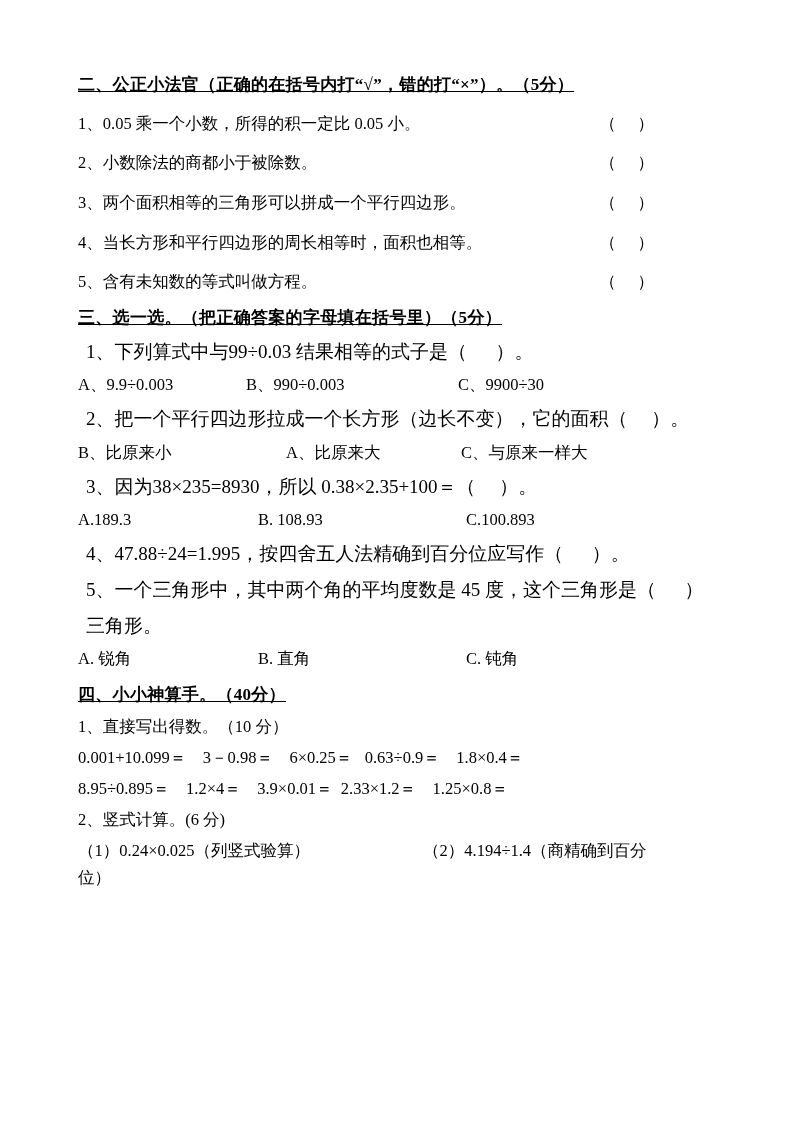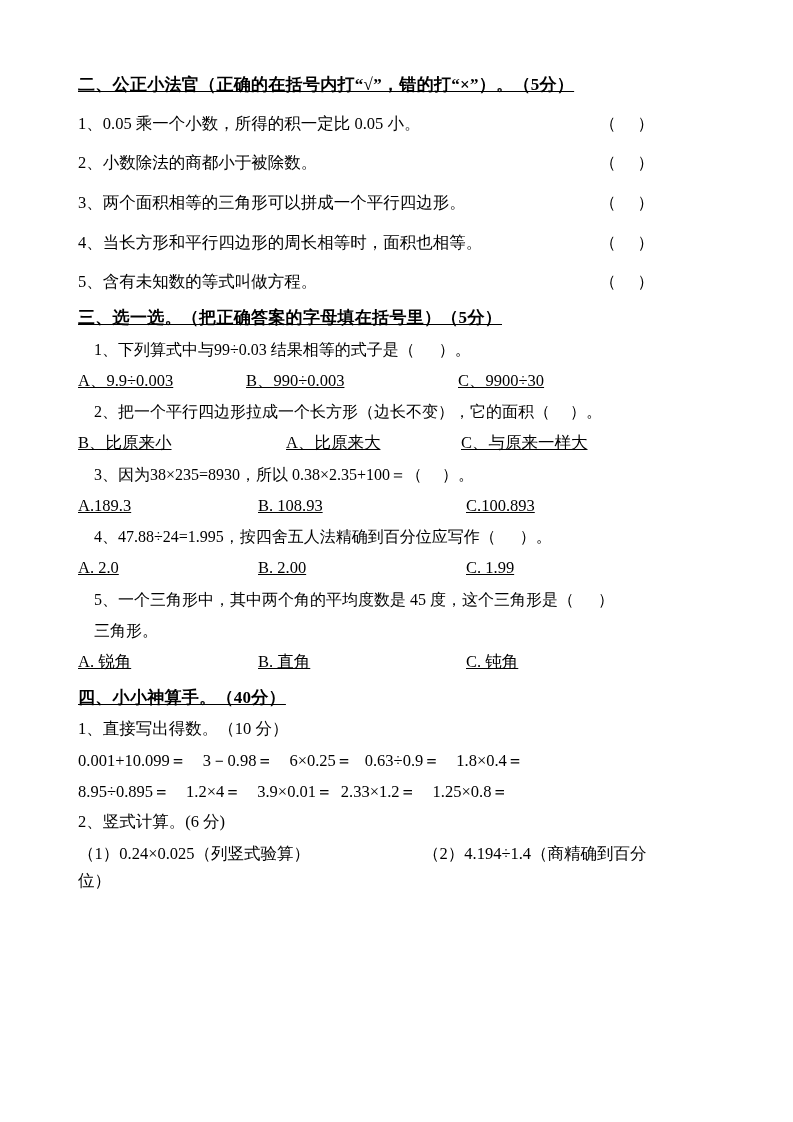--- a/index.html
+++ b/index.html
@@ -25,23 +25,23 @@
     font-weight: bold;
     font-size: 17px;
     line-height: 1.5;
     margin: 0 0 6px 0;
     letter-spacing: 0.3px;
   }
   .section-head.underline {
     text-decoration: underline;
   }
   .line {
-    font-size: 16px;
+    font-size: 19px;
     line-height: 1.62;
-    margin: 0 0 5px 16px;
+    margin: 0 0 5px 8px;
     white-space: pre-wrap;
   }
   .tf-row {
     display: flex;
     align-items: flex-end;
     font-size: 16.5px;
     line-height: 1.62;
     margin: 13px 0 5px 0;
   }
   .tf-text {
@@ -51,21 +51,20 @@
     margin-left: auto;
     padding-right: 68px;
     letter-spacing: 1px;
     white-space: pre;
   }
   .opts {
     display: flex;
     font-size: 16.5px;
     line-height: 1.62;
     margin: 0 0 5px 0;
-    text-decoration: underline;
   }
   .opts .o {
     white-space: pre;
   }
   .opt-a { flex: 0 0 168px; }
   .opt-b { flex: 0 0 212px; }
   .opt-c { flex: 0 0 auto; }
   .opts.narrow .opt-a { flex: 0 0 175px; }
   .opts.narrow .opt-b { flex: 0 0 208px; }
   .opts.wide .opt-a { flex: 0 0 180px; }
@@ -143,25 +142,20 @@
   </div>
 
   <div class="line">3、因为38×235=8930，所以 0.38×2.35+100＝（     ）。</div>
   <div class="opts wide">
     <span class="o opt-a">A.189.3</span>
     <span class="o opt-b">B. 108.93</span>
     <span class="o opt-c">C.100.893</span>
   </div>
 
   <div class="line">4、47.88÷24=1.995，按四舍五人法精确到百分位应写作（      ）。</div>
-  <div class="opts wide">
-    <span class="o opt-a">A. 2.0</span>
-    <span class="o opt-b">B. 2.00</span>
-    <span class="o opt-c">C. 1.99</span>
-  </div>
 
   <div class="line">5、一个三角形中，其中两个角的平均度数是 45 度，这个三角形是（      ）</div>
   <div class="line">三角形。</div>
   <div class="opts wide">
     <span class="o opt-a">A. 锐角</span>
     <span class="o opt-b">B. 直角</span>
     <span class="o opt-c">C. 钝角</span>
   </div>
 
   <div class="gap-sm"></div>

